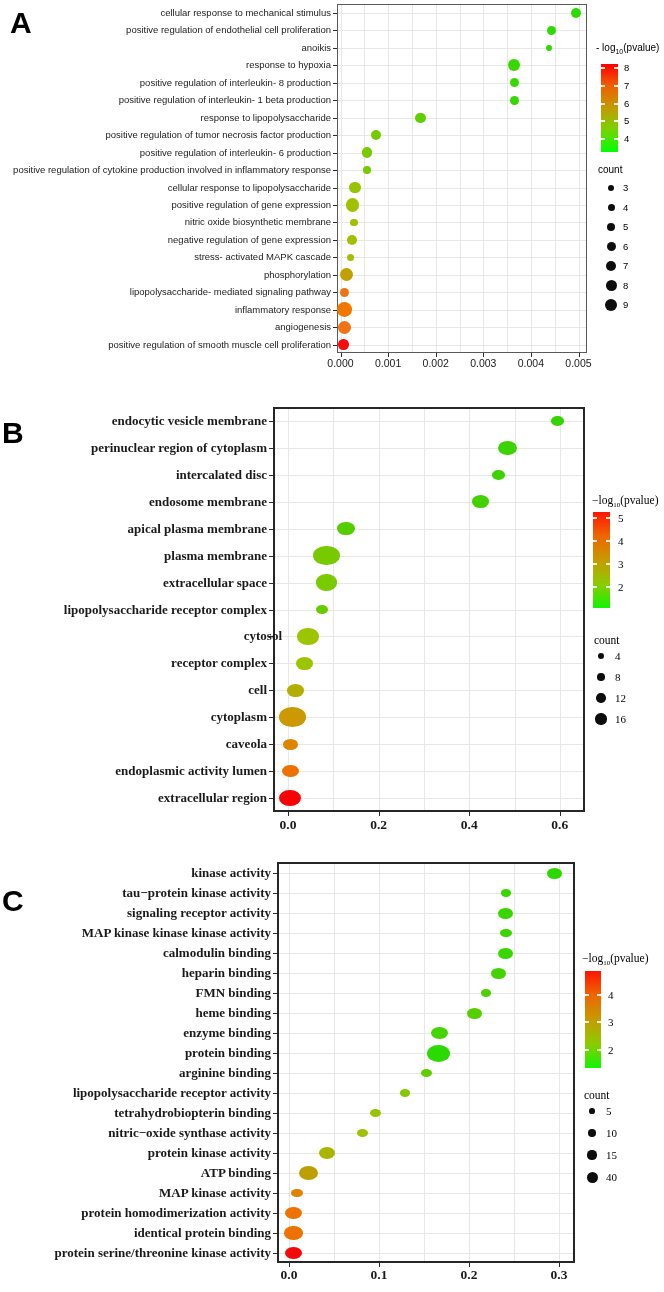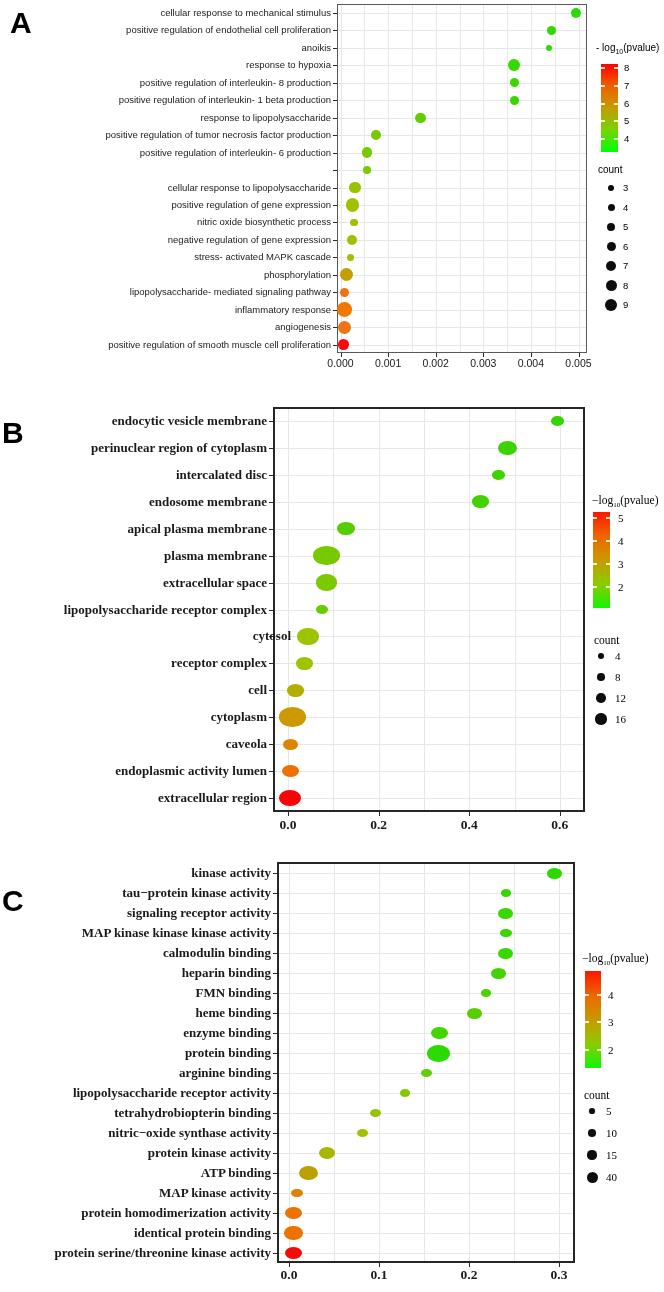--- a/index.html
+++ b/index.html
@@ -87,29 +87,30 @@
       <div class="tick" style="left: 333px; top: 117.7px; width: 4px; height: 1px;"></div>
       <div class="rowlabel" style="right: 333px; top: 110.7px;">response to lipopolysaccharide</div>
       <div class="dot" style="left: 415.268px; top: 112.5px; width: 10.4px; height: 10.4px; background: rgb(95, 207, 0);"></div>
       <div class="tick" style="left: 333px; top: 135.15px; width: 4px; height: 1px;"></div>
       <div class="rowlabel" style="right: 333px; top: 128.15px;">positive regulation of tumor necrosis factor production</div>
       <div class="dot" style="left: 370.524px; top: 129.95px; width: 10.4px; height: 10.4px; background: rgb(116, 203, 0);"></div>
       <div class="tick" style="left: 333px; top: 152.6px; width: 4px; height: 1px;"></div>
       <div class="rowlabel" style="right: 333px; top: 145.6px;">positive regulation of interleukin- 6 production</div>
       <div class="dot" style="left: 361.956px; top: 147.4px; width: 10.4px; height: 10.4px; background: rgb(121, 202, 0);"></div>
       <div class="tick" style="left: 333px; top: 170.05px; width: 4px; height: 1px;"></div>
+      <div class="rowlabel" style="right: 333px; top: 163.05px;">positive regulation of cytokine production involved in inflammatory response</div>
       <div class="dot" style="left: 363.356px; top: 166.25px; width: 7.6px; height: 7.6px; background: rgb(121, 202, 0);"></div>
       <div class="tick" style="left: 333px; top: 187.5px; width: 4px; height: 1px;"></div>
       <div class="rowlabel" style="right: 333px; top: 180.5px;">cellular response to lipopolysaccharide</div>
       <div class="dot" style="left: 348.88px; top: 181.6px; width: 11.8px; height: 11.8px; background: rgb(152, 195, 0);"></div>
       <div class="tick" style="left: 333px; top: 204.95px; width: 4px; height: 1px;"></div>
       <div class="rowlabel" style="right: 333px; top: 197.95px;">positive regulation of gene expression</div>
       <div class="dot" style="left: 346.276px; top: 198.35px; width: 13.2px; height: 13.2px; background: rgb(162, 191, 0);"></div>
       <div class="tick" style="left: 333px; top: 222.4px; width: 4px; height: 1px;"></div>
-      <div class="rowlabel" style="right: 333px; top: 215.4px;">nitric oxide biosynthetic process</div>
+      <div class="rowlabel" style="right: 333px; top: 215.4px;">nitric oxide biosynthetic membrane</div>
       <div class="dot" style="left: 350.028px; top: 218.6px; width: 7.6px; height: 7.6px; background: rgb(162, 191, 0);"></div>
       <div class="tick" style="left: 333px; top: 239.85px; width: 4px; height: 1px;"></div>
       <div class="rowlabel" style="right: 333px; top: 232.85px;">negative regulation of gene expression</div>
       <div class="dot" style="left: 346.724px; top: 234.65px; width: 10.4px; height: 10.4px; background: rgb(166, 190, 0);"></div>
       <div class="tick" style="left: 333px; top: 257.3px; width: 4px; height: 1px;"></div>
       <div class="rowlabel" style="right: 333px; top: 250.3px;">stress- activated MAPK cascade</div>
       <div class="dot" style="left: 346.696px; top: 253.5px; width: 7.6px; height: 7.6px; background: rgb(166, 190, 0);"></div>
       <div class="tick" style="left: 333px; top: 274.75px; width: 4px; height: 1px;"></div>
       <div class="rowlabel" style="right: 333px; top: 267.75px;">phosphorylation</div>
       <div class="dot" style="left: 340.088px; top: 268.15px; width: 13.2px; height: 13.2px; background: rgb(194, 160, 0);"></div>
@@ -214,21 +215,21 @@
       <div class="tick" style="left: 269px; top: 555.65px; width: 4px; height: 1px;"></div>
       <div class="rowlabel" style="right: 397px; top: 548.65px;">plasma membrane</div>
       <div class="dot" style="left: 313.275px; top: 545.85px; width: 26.46px; height: 19.6px; background: rgb(119, 202, 0);"></div>
       <div class="tick" style="left: 269px; top: 582.58px; width: 4px; height: 1px;"></div>
       <div class="rowlabel" style="right: 397px; top: 575.58px;">extracellular space</div>
       <div class="dot" style="left: 315.57px; top: 574.48px; width: 21.87px; height: 16.2px; background: rgb(122, 202, 0);"></div>
       <div class="tick" style="left: 269px; top: 609.51px; width: 4px; height: 1px;"></div>
       <div class="rowlabel" style="right: 397px; top: 602.51px;">lipopolysaccharide receptor complex</div>
       <div class="dot" style="left: 315.63px; top: 604.81px; width: 12.69px; height: 9.4px; background: rgb(102, 204, 0);"></div>
       <div class="tick" style="left: 269px; top: 636.44px; width: 4px; height: 1px;"></div>
-      <div class="rowlabel" style="right: 373px; top: 629.44px;">cytosol</div>
+      <div class="rowlabel" style="right: 382px; top: 629.44px;">cytosol</div>
       <div class="dot" style="left: 297.45px; top: 628.34px; width: 21.87px; height: 16.2px; background: rgb(156, 196, 0);"></div>
       <div class="tick" style="left: 269px; top: 663.37px; width: 4px; height: 1px;"></div>
       <div class="rowlabel" style="right: 397px; top: 656.37px;">receptor complex</div>
       <div class="dot" style="left: 295.668px; top: 656.97px; width: 17.28px; height: 12.8px; background: rgb(156, 196, 0);"></div>
       <div class="tick" style="left: 269px; top: 690.3px; width: 4px; height: 1px;"></div>
       <div class="rowlabel" style="right: 397px; top: 683.3px;">cell</div>
       <div class="dot" style="left: 286.608px; top: 683.9px; width: 17.28px; height: 12.8px; background: rgb(179, 174, 0);"></div>
       <div class="tick" style="left: 269px; top: 717.23px; width: 4px; height: 1px;"></div>
       <div class="rowlabel" style="right: 397px; top: 710.23px;">cytoplasm</div>
       <div class="dot" style="left: 279.3px; top: 707.43px; width: 26.46px; height: 19.6px; background: rgb(204, 153, 0);"></div>

